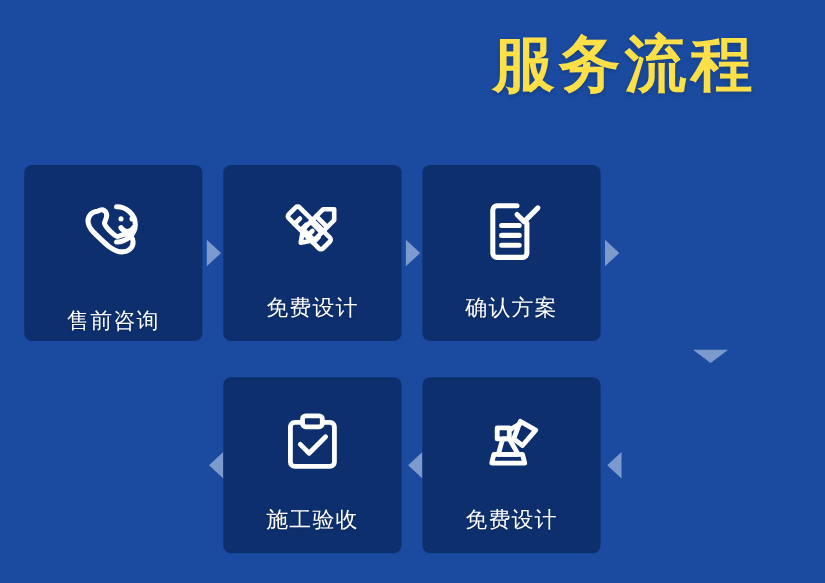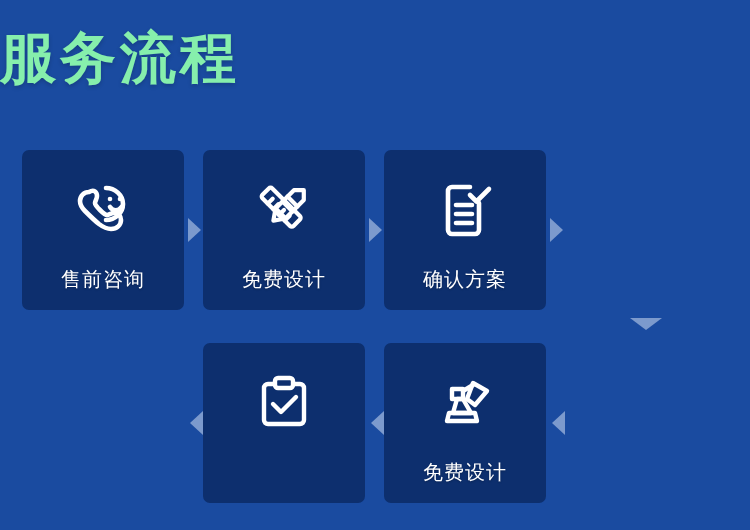--- a/index.html
+++ b/index.html
@@ -6,22 +6,22 @@
   html, body { width:750px; height:530px; }
   body {
     background:#1a4ba0;
     font-family:"Liberation Sans", "DejaVu Sans", sans-serif;
     overflow:hidden;
     position:relative;
   }
   #page-title {
     position:absolute;
     top:26px; left:0; width:688px;
-    text-align:left;
-    color:#86efac;
+    text-align:right;
+    color:#fde047;
     font-size:56px;
     font-weight:bold;
     letter-spacing:4px;
     line-height:1.15;
     text-shadow:0 2px 4px rgba(0,0,0,0.18);
   }
   #flow-grid {
     position:absolute;
     left:22px; top:150px;
     width:706px; height:350px;
@@ -37,21 +37,21 @@
     top:0;
     width:162px; height:160px;
     background:#0d2f6e;
     border-radius:7px;
     display:flex;
     flex-direction:column;
     align-items:center;
     justify-content:flex-start;
     padding-top:24px;
   }
-  .flow-card.c0 { left:0; }
+  .flow-card.c0 { left:0;gap:12px; }
   .flow-card.c1 { left:181px; }
   .flow-card.c2 { left:362px; }
   .flow-card.c3 { left:543px; }
   .card-icon {
     width:72px; height:72px;
     display:flex; align-items:center; justify-content:center;
   }
   .card-icon svg { width:72px; height:72px; display:block; }
   .card-label {
     margin-top:20px;
@@ -161,20 +161,21 @@
     <div class="arrow arrow-left r2-a0"></div>
 
     <div class="flow-card c1">
       <span class="card-icon">
         <svg viewBox="0 0 72 72" fill="none" stroke="#ffffff" stroke-width="4.4" stroke-linecap="round" stroke-linejoin="round">
           <path d="M26 17h-6a4 4 0 0 0-4 4v32a4 4 0 0 0 4 4h32a4 4 0 0 0 4-4V21a4 4 0 0 0-4-4h-6"></path>
           <rect x="27" y="11" width="18" height="10" rx="3"></rect>
           <path d="M25 37l8 8 15-15"></path>
         </svg>
       </span>
+      <span class="card-label">施工验收</span>
     </div>
 
     <div class="arrow arrow-left r2-a1"></div>
 
     <div class="flow-card c2">
       <span class="card-icon">
         <svg viewBox="0 0 72 72" fill="none" stroke="#ffffff" stroke-width="4.4" stroke-linecap="round" stroke-linejoin="round">
           <path d="M23 22h11v10H23z"></path>
           <path d="M34 24l10-6"></path>
           <path d="M28 32l-4 14h18l-8-14z"></path>

